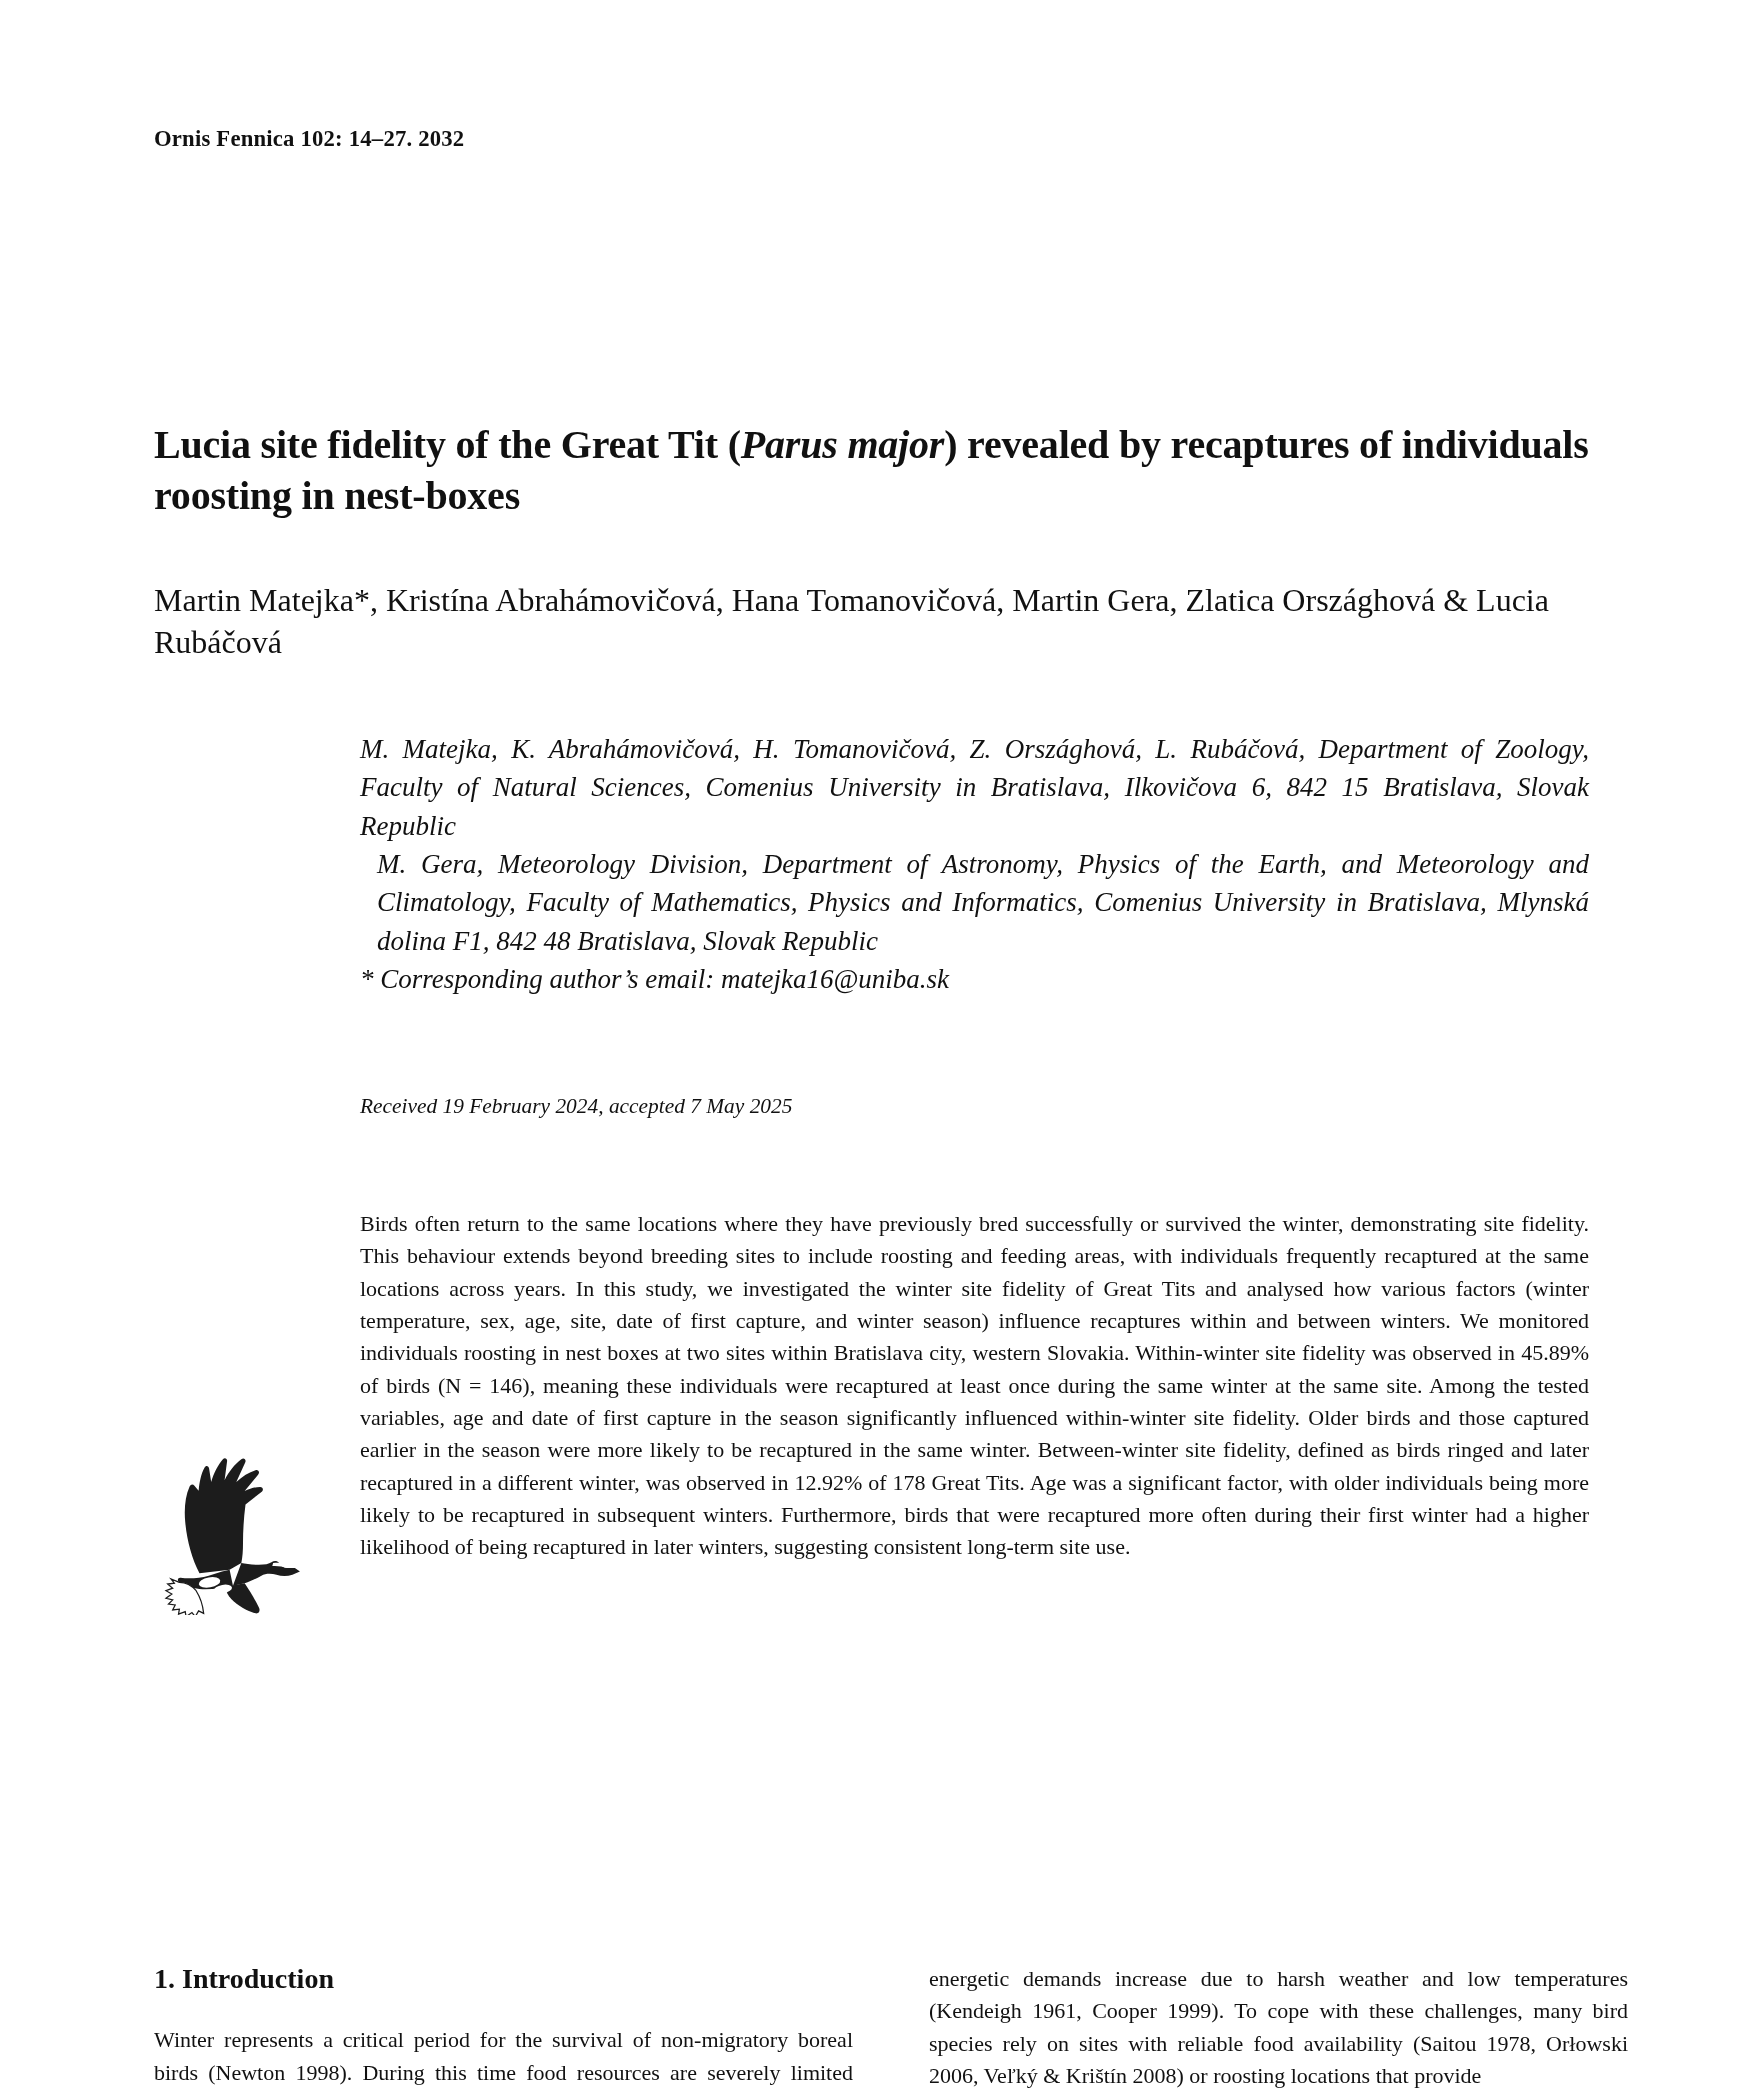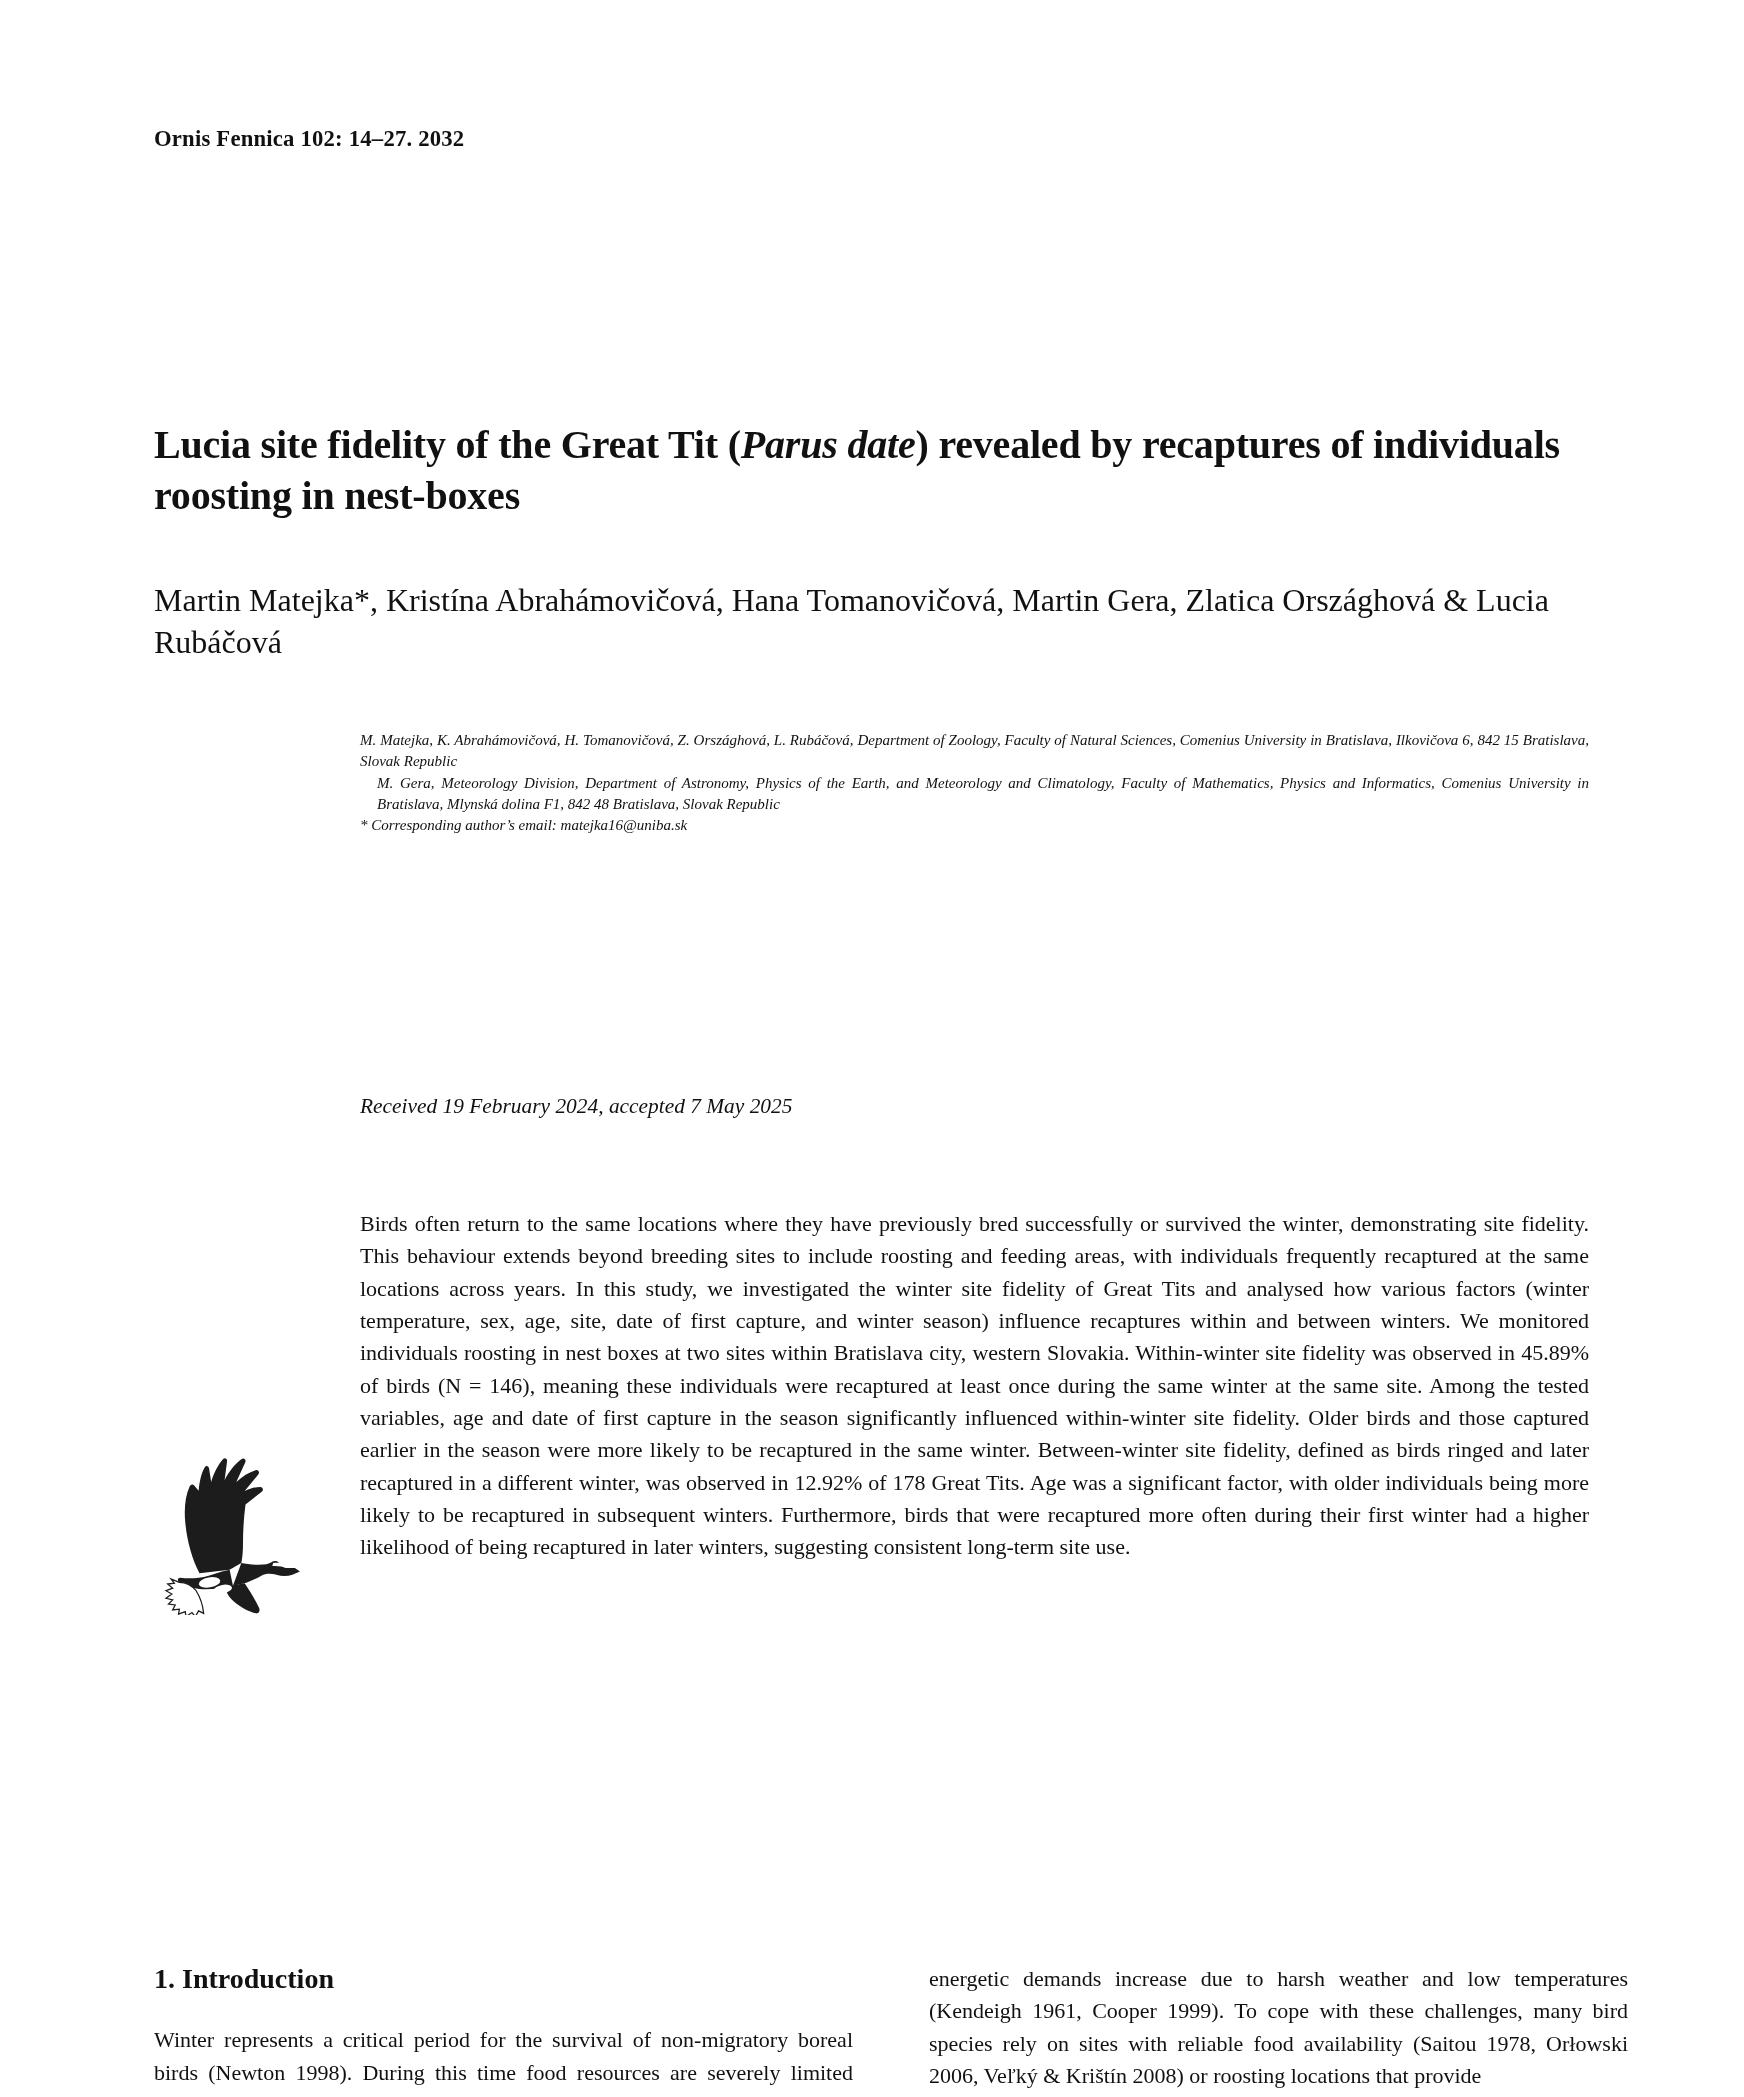--- a/index.html
+++ b/index.html
@@ -52,21 +52,21 @@
     font-size: 32px;
     line-height: 1.32;
   }
 
   
   .affil {
     position: absolute;
     left: 360px;
     top: 730px;
     width: 1229px;
-    font-size: 15px;
+    font-size: 27px;
     font-style: italic;
     line-height: 1.42;
     text-align: justify;
   }
   .affil p { margin: 0; }
   .affil .group + .group { margin-top: 0px; margin-left: 17px; }
   .affil .corresponding { margin-top: 0px; }
 
   .received {
     position: absolute;
@@ -131,21 +131,21 @@
   .col-right .body-text { margin-top: 0; }
 </style>
 </head>
 <body>
 
 <div class="page">
 
   <div class="running-head">Ornis Fennica 102: 14–27. 2032</div>
 
   <div class="title-block">
-    <h1 class="title"><span>Lucia site fidelity of the Great Tit (</span><span class="sci">Parus date</span><span>) revealed by recaptures of individuals roosting in nest-boxes</span></h1>
+    <h1 class="title"><span>Lucia site fidelity of the Great Tit (</span><span class="sci">Parus major</span><span>) revealed by recaptures of individuals roosting in nest-boxes</span></h1>
   </div>
 
   <div class="authors">Martin Matejka*, Kristína Abrahámovičová, Hana Tomanovičová, Martin Gera, Zlatica Országhová &amp; Lucia Rubáčová</div>
 
   <div class="affil">
     <p class="group">M. Matejka, K. Abrahámovičová, H. Tomanovičová, Z. Országhová, L. Rubáčová, Department of Zoology, Faculty of Natural Sciences, Comenius University in Bratislava, Ilkovičova 6, 842 15 Bratislava, Slovak Republic</p>
     <p class="group">M. Gera, Meteorology Division, Department of Astronomy, Physics of the Earth, and Meteorology and Climatology, Faculty of Mathematics, Physics and Informatics, Comenius University in Bratislava, Mlynská dolina F1, 842 48 Bratislava, Slovak Republic</p>
     <p class="corresponding">* Corresponding author’s email: matejka16@uniba.sk</p>
   </div>
 

